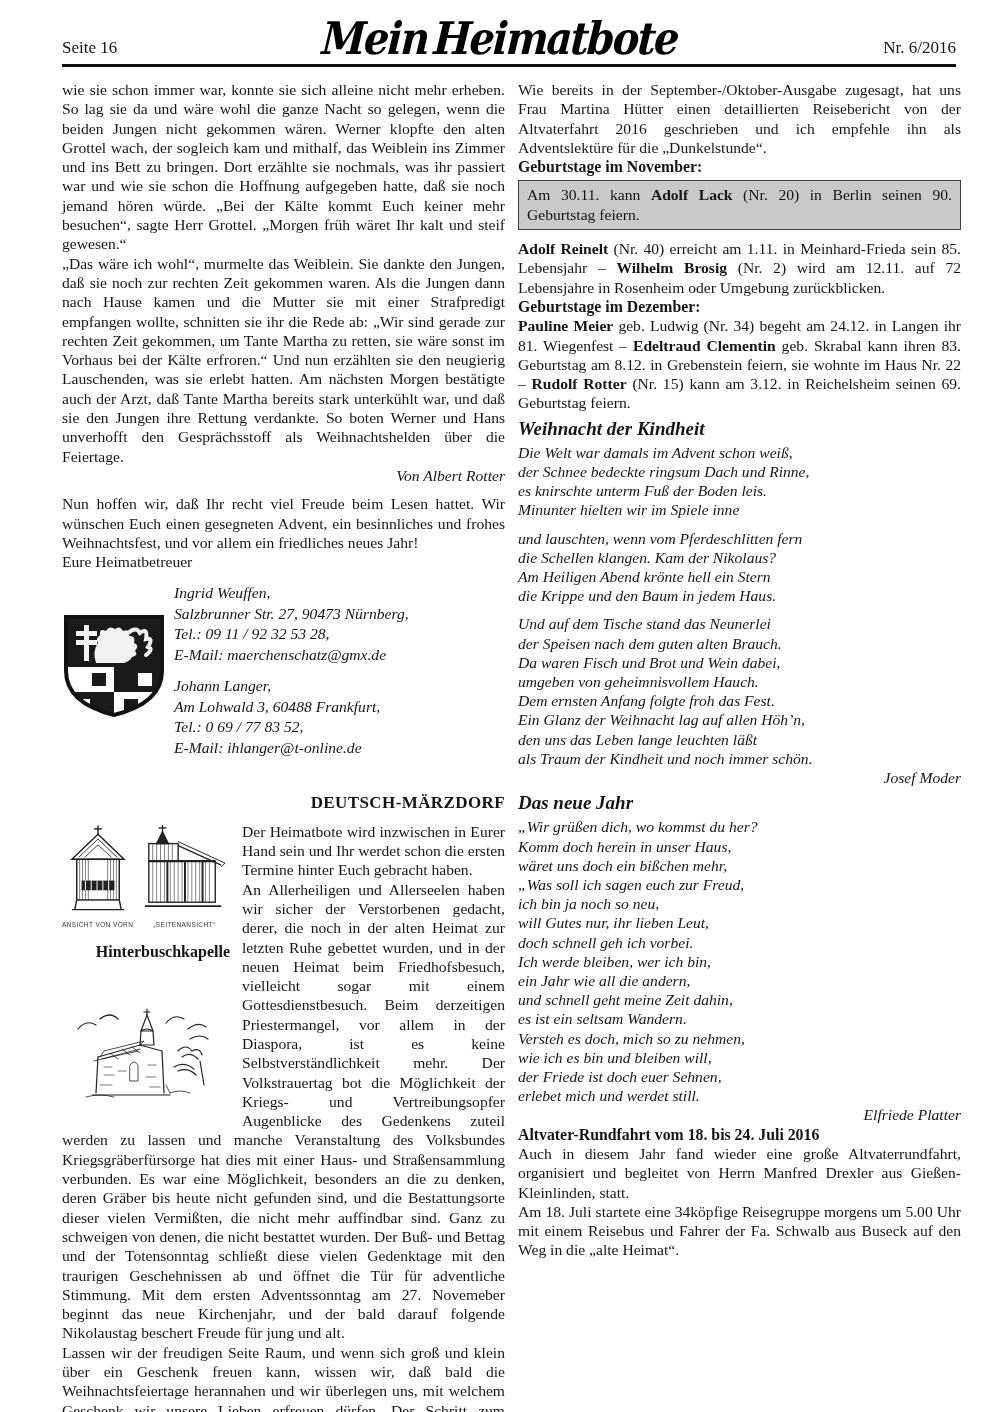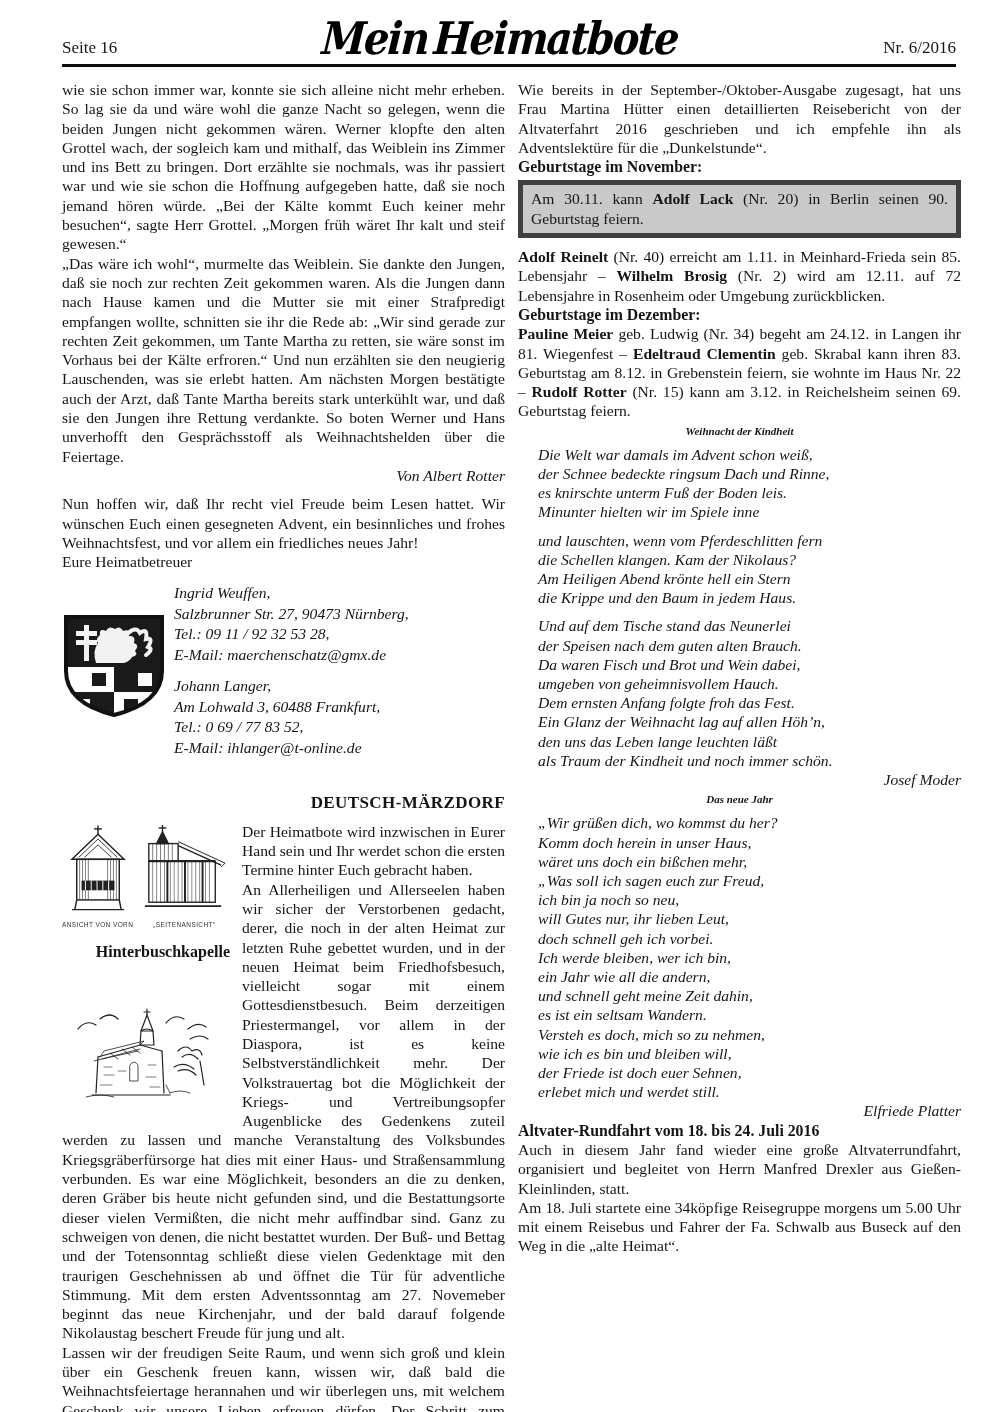--- a/index.html
+++ b/index.html
@@ -15,23 +15,23 @@
             transform:scaleY(1.12) skewX(-4deg);color:#000;}
   .rule{margin:2px 44px 0 62px;border-top:3px solid #0c0c0c;}
   
   .columns{display:flex;gap:13px;padding:13px 42px 0 62px;}
   .col{width:443px;flex:0 0 443px;font-size:15.6px;line-height:19.3px;}
   p{margin:0;}
   .just{text-align:justify;}
   .mt{margin-top:9px;}
   .byline{text-align:right;font-style:italic;}
   .run-head{font-size:15.8px;font-weight:bold;margin:0;line-height:19.3px;}
-  .poem-head{font-size:11px;font-weight:bold;font-style:italic;margin:0 0 4px;line-height:20px;text-align:center;}
-  .poem{font-style:italic;line-height:19.2px;margin-left:20px;}
-  .highlight-box{background:#c9c9c9;border:5px solid #404040;padding:4px 8px 5px;margin:4px 0 9px;
+  .poem-head{font-size:19px;font-weight:bold;font-style:italic;margin:6px 0 4px;line-height:20px;}
+  .poem{font-style:italic;line-height:19.2px;}
+  .highlight-box{background:#c9c9c9;border:1px solid #404040;padding:4px 8px 5px;margin:4px 0 9px;
                  text-align:justify;line-height:19.3px;}
   .b{font-weight:bold;}
   
   .contact-row{display:flex;margin-top:12px;}
   .coa{flex:0 0 112px;padding-top:30px;}
   .addr-col{flex:1;}
   .addr{font-style:italic;text-align:left;line-height:20.5px;margin-bottom:11px;}
   
   .section-head{font-size:17px;font-weight:bold;text-align:right;margin:24px 0 9px;
                 letter-spacing:.4px;}

